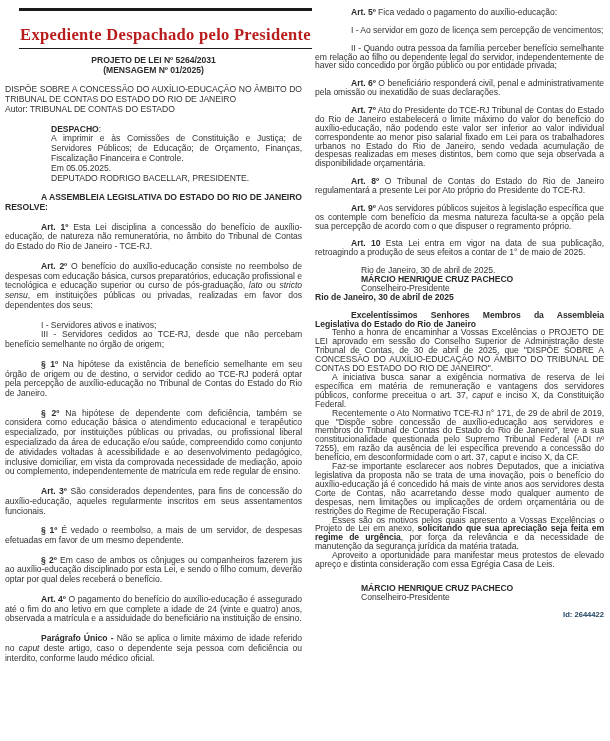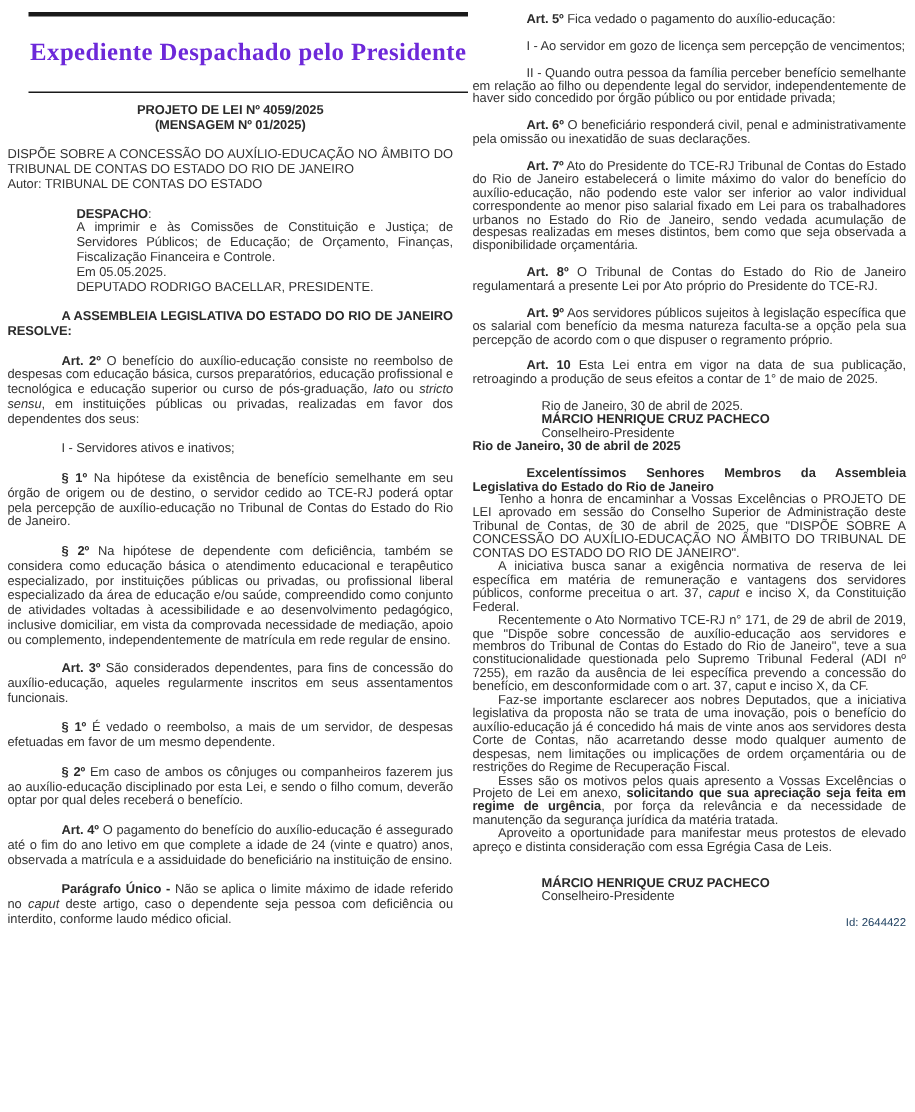--- a/index.html
+++ b/index.html
@@ -11,83 +11,85 @@
   }
   .col{box-sizing:border-box;}
   .col-left{width:297px;flex:0 0 auto;}
   .col-right{width:289px;flex:0 0 auto;}
   
   .header{margin:0 -10px 7px 14px;}
   .rule-thick{height:3px;background:#1a1a1a;}
   .rule-thin{height:1px;background:#1a1a1a;margin-top:3px;}
   .title{
     font-family:"Liberation Serif","DejaVu Serif",serif;font-weight:bold;
-    font-size:16.5px;letter-spacing:.3px;color:#6d28d9;text-align:center;
-    margin:14px 0 16px 0;white-space:nowrap;
+    font-size:16.5px;letter-spacing:.3px;color:#b91c1c;text-align:center;
+    margin:14px 0 3px 0;white-space:nowrap;
   }
   
   .blocks p{
     margin:0;font-size:8.6px;text-align:justify;letter-spacing:-.05px;
     -webkit-hyphens:auto;hyphens:auto;
   }
   .col-left .blocks p{line-height:9.8px;}
   .col-right p{line-height:8.9px;}
   .col-left .blocks p.mt{margin-top:9.8px;}
   .col-right p.mt{margin-top:8.9px;}
   .col-right p.mt2{margin-top:15px;}
   .blocks .b,.blocks p.b{font-weight:bold;color:#2b2b2b;}
   .blocks .i{font-style:italic;}
   .blocks p.tc{text-align:center;text-indent:0;}
   .blocks p.ind{text-indent:36px;}
   .blocks p.ind2{text-indent:17px;}
   .blocks p.bi{margin-left:46px;}
   .blocks p.idr{
-    text-align:right;font-size:7.6px;font-weight:normal;color:#1f4060;
+    text-align:right;font-size:7.6px;font-weight:bold;color:#1f4060;
     letter-spacing:0;
   }
 </style>
 </head>
 <body>
 
 <div class="page">
   <div class="col col-left">
     <div class="header">
       <div class="rule-thick"></div>
       <h1 class="title">Expediente Despachado pelo Presidente</h1>
       <div class="rule-thin"></div>
     </div>
     <div class="blocks">
-        <p class="tc b"><span>PROJETO DE LEI Nº 4059/2025</span></p>
+        <p class="tc b"><span>PROJETO DE LEI Nº 5264/2031</span></p>
         <p class="tc b"><span>(MENSAGEM Nº 01/2025)</span></p>
         <p class="mt"><span>DISPÕE SOBRE A CONCESSÃO DO AUXÍLIO-EDUCAÇÃO NO ÂMBITO DO TRIBUNAL DE CONTAS DO ESTADO DO RIO DE JANEIRO</span></p>
         <p><span>Autor: TRIBUNAL DE CONTAS DO ESTADO</span></p>
         <p class="mt bi"><span class="b">DESPACHO</span><span>:</span></p>
         <p class="bi"><span>A imprimir e às Comissões de Constituição e Justiça; de Servidores Públicos; de Educação; de Orçamento, Finanças, Fiscalização Financeira e Controle.</span></p>
         <p class="bi"><span>Em 05.05.2025.</span></p>
         <p class="bi"><span>DEPUTADO RODRIGO BACELLAR, PRESIDENTE.</span></p>
         <p class="mt ind b"><span>A ASSEMBLEIA LEGISLATIVA DO ESTADO DO RIO DE JANEIRO RESOLVE:</span></p>
+        <p class="mt ind"><span class="b">Art. 1º</span><span> Esta Lei disciplina a concessão do benefício de auxílio-educação, de natureza não remuneratória, no âmbito do Tribunal de Contas do Estado do Rio de Janeiro - TCE-RJ.</span></p>
         <p class="mt ind"><span class="b">Art. 2º</span><span> O benefício do auxílio-educação consiste no reembolso de despesas com educação básica, cursos preparatórios, educação profissional e tecnológica e educação superior ou curso de pós-graduação, </span><span class="i">lato</span><span> ou </span><span class="i">stricto sensu</span><span>, em instituições públicas ou privadas, realizadas em favor dos dependentes dos seus:</span></p>
         <p class="mt ind"><span>I - Servidores ativos e inativos;</span></p>
+        <p class="ind"><span>III - Servidores cedidos ao TCE-RJ, desde que não percebam benefício semelhante no órgão de origem;</span></p>
         <p class="mt ind"><span class="b">§ 1º</span><span> Na hipótese da existência de benefício semelhante em seu órgão de origem ou de destino, o servidor cedido ao TCE-RJ poderá optar pela percepção de auxílio-educação no Tribunal de Contas do Estado do Rio de Janeiro.</span></p>
         <p class="mt ind"><span class="b">§ 2º</span><span> Na hipótese de dependente com deficiência, também se considera como educação básica o atendimento educacional e terapêutico especializado, por instituições públicas ou privadas, ou profissional liberal especializado da área de educação e/ou saúde, compreendido como conjunto de atividades voltadas à acessibilidade e ao desenvolvimento pedagógico, inclusive domiciliar, em vista da comprovada necessidade de mediação, apoio ou complemento, independentemente de matrícula em rede regular de ensino.</span></p>
         <p class="mt ind"><span class="b">Art. 3º</span><span> São considerados dependentes, para fins de concessão do auxílio-educação, aqueles regularmente inscritos em seus assentamentos funcionais.</span></p>
         <p class="mt ind"><span class="b">§ 1º</span><span> É vedado o reembolso, a mais de um servidor, de despesas efetuadas em favor de um mesmo dependente.</span></p>
         <p class="mt ind"><span class="b">§ 2º</span><span> Em caso de ambos os cônjuges ou companheiros fazerem jus ao auxílio-educação disciplinado por esta Lei, e sendo o filho comum, deverão optar por qual deles receberá o benefício.</span></p>
         <p class="mt ind"><span class="b">Art. 4º</span><span> O pagamento do benefício do auxílio-educação é assegurado até o fim do ano letivo em que complete a idade de 24 (vinte e quatro) anos, observada a matrícula e a assiduidade do beneficiário na instituição de ensino.</span></p>
         <p class="mt ind"><span class="b">Parágrafo Único -</span><span> Não se aplica o limite máximo de idade referido no </span><span class="i">caput</span><span> deste artigo, caso o dependente seja pessoa com deficiência ou interdito, conforme laudo médico oficial.</span></p>
       </div>
   </div>
   <div class="col col-right blocks">
       <p class="ind"><span class="b">Art. 5º</span><span> Fica vedado o pagamento do auxílio-educação:</span></p>
       <p class="mt ind"><span>I - Ao servidor em gozo de licença sem percepção de vencimentos;</span></p>
       <p class="mt ind"><span>II - Quando outra pessoa da família perceber benefício semelhante em relação ao filho ou dependente legal do servidor, independentemente de haver sido concedido por órgão público ou por entidade privada;</span></p>
       <p class="mt ind"><span class="b">Art. 6º</span><span> O beneficiário responderá civil, penal e administrativamente pela omissão ou inexatidão de suas declarações.</span></p>
       <p class="mt ind"><span class="b">Art. 7º</span><span> Ato do Presidente do TCE-RJ Tribunal de Contas do Estado do Rio de Janeiro estabelecerá o limite máximo do valor do benefício do auxílio-educação, não podendo este valor ser inferior ao valor individual correspondente ao menor piso salarial fixado em Lei para os trabalhadores urbanos no Estado do Rio de Janeiro, sendo vedada acumulação de despesas realizadas em meses distintos, bem como que seja observada a disponibilidade orçamentária.</span></p>
       <p class="mt ind"><span class="b">Art. 8º</span><span> O Tribunal de Contas do Estado do Rio de Janeiro regulamentará a presente Lei por Ato próprio do Presidente do TCE-RJ.</span></p>
-      <p class="mt ind"><span class="b">Art. 9º</span><span> Aos servidores públicos sujeitos à legislação específica que os salarial com benefício da mesma natureza faculta-se a opção pela sua percepção de acordo com o que dispuser o regramento próprio.</span></p>
+      <p class="mt ind"><span class="b">Art. 9º</span><span> Aos servidores públicos sujeitos à legislação específica que os contemple com benefício da mesma natureza faculta-se a opção pela sua percepção de acordo com o que dispuser o regramento próprio.</span></p>
       <p class="mt ind"><span class="b">Art. 10</span><span> Esta Lei entra em vigor na data de sua publicação, retroagindo a produção de seus efeitos a contar de 1° de maio de 2025.</span></p>
       <p class="mt bi"><span>Rio de Janeiro, 30 de abril de 2025.</span></p>
       <p class="bi b"><span>MÁRCIO HENRIQUE CRUZ PACHECO</span></p>
       <p class="bi"><span>Conselheiro-Presidente</span></p>
       <p class="b"><span>Rio de Janeiro, 30 de abril de 2025</span></p>
       <p class="mt ind b"><span>Excelentíssimos Senhores Membros da Assembleia Legislativa do Estado do Rio de Janeiro</span></p>
       <p class="ind2"><span>Tenho a honra de encaminhar a Vossas Excelências o PROJETO DE LEI aprovado em sessão do Conselho Superior de Administração deste Tribunal de Contas, de 30 de abril de 2025, que "DISPÕE SOBRE A CONCESSÃO DO AUXÍLIO-EDUCAÇÃO NO ÂMBITO DO TRIBUNAL DE CONTAS DO ESTADO DO RIO DE JANEIRO".</span></p>
       <p class="ind2"><span>A iniciativa busca sanar a exigência normativa de reserva de lei específica em matéria de remuneração e vantagens dos servidores públicos, conforme preceitua o art. 37, </span><span class="i">caput</span><span> e inciso X, da Constituição Federal.</span></p>
       <p class="ind2"><span>Recentemente o Ato Normativo TCE-RJ n° 171, de 29 de abril de 2019, que "Dispõe sobre concessão de auxílio-educação aos servidores e membros do Tribunal de Contas do Estado do Rio de Janeiro", teve a sua constitucionalidade questionada pelo Supremo Tribunal Federal (ADI nº 7255), em razão da ausência de lei específica prevendo a concessão do benefício, em desconformidade com o art. 37, caput e inciso X, da CF.</span></p>
       <p class="ind2"><span>Faz-se importante esclarecer aos nobres Deputados, que a iniciativa legislativa da proposta não se trata de uma inovação, pois o benefício do auxílio-educação já é concedido há mais de vinte anos aos servidores desta Corte de Contas, não acarretando desse modo qualquer aumento de despesas, nem limitações ou implicações de ordem orçamentária ou de restrições do Regime de Recuperação Fiscal.</span></p>

